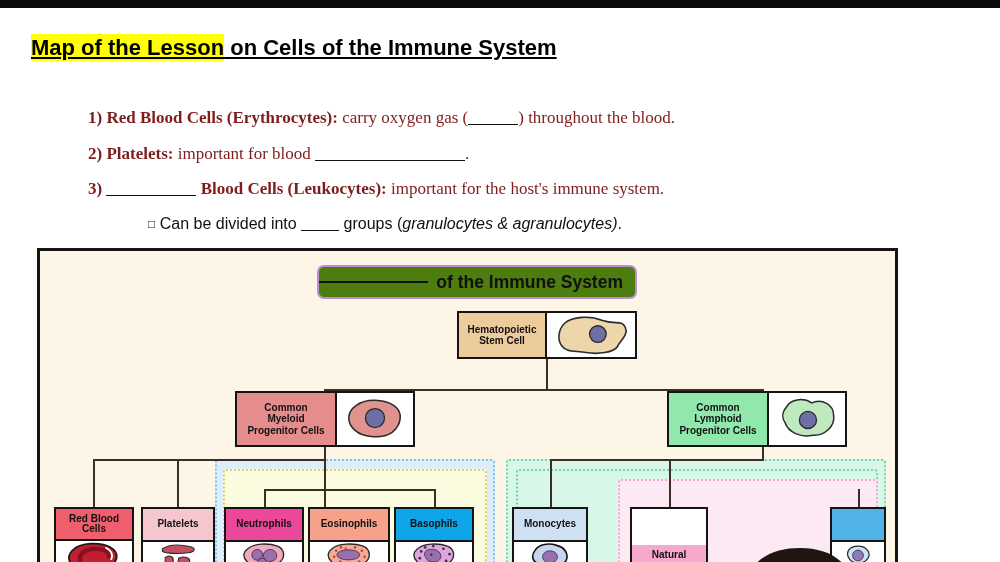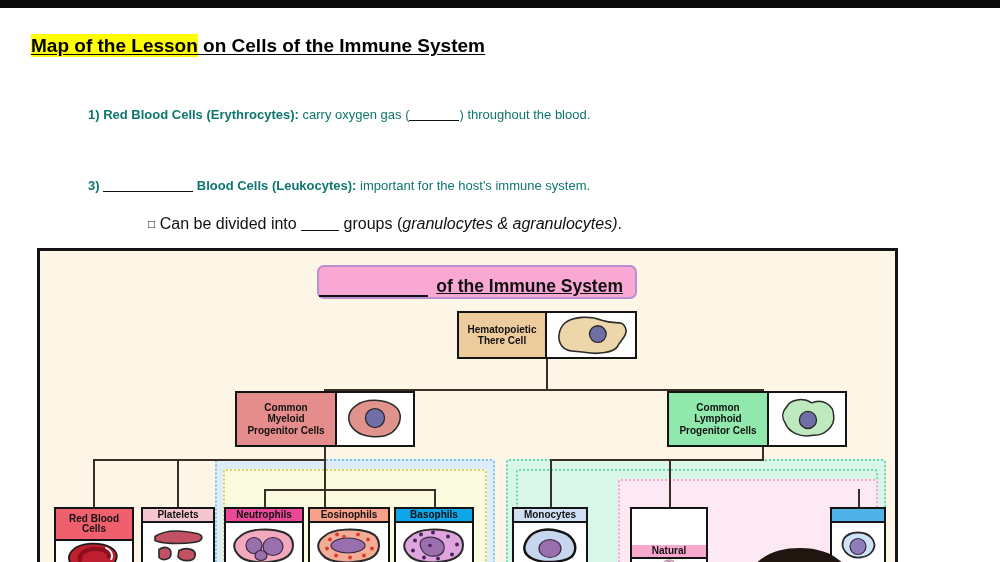--- a/index.html
+++ b/index.html
@@ -12,37 +12,37 @@
   #root { position: relative; width: 1000px; height: 562px; background:#fff; }
 
   
   .topbar { position:absolute; left:0; top:0; width:1000px; height:8px; background:#0a0a0a; }
 
   
   .slidetext { position:absolute; left:0; top:8px; width:1000px; height:238px; background:#fff; }
 
   .heading {
     position:absolute; left:31px; top:27px;
-    font-size:19px; font-weight:bold; color:#000;
+    font-size:22px; font-weight:bold; color:#000;
     white-space:nowrap; line-height:1.2;
   }
   .heading .hl {
     background:#ffff00;
     padding:1px 0 1px 0;
   }
   .heading .un { text-decoration: underline; text-underline-offset: 2px; }
 
   .bullet1 {
     position:absolute; left:31px; top:64px;
     font-size:16.5px; color:#111; white-space:nowrap; line-height:1.25;
   }
   .dot { font-size:14px; vertical-align: 1px; }
 
   .lvl2 {
-    position:absolute; font-size:13px; color:#0f766e; white-space:nowrap; line-height:1.25;
+    position:absolute; font-size:17px; color:#7f1d1d; white-space:nowrap; line-height:1.25;font-family:Liberation Serif, serif;
   }
   .lvl2 b { font-weight:bold; }
   .item1 { left:88px; top:99px; }
   .item2 { left:88px; top:135px; }
   .item3 { left:88px; top:170px; }
 
   .lvl3 {
     position:absolute; left:148px; top:206px;
     font-size:16px; color:#111; white-space:nowrap; line-height:1.25;
   }
@@ -55,24 +55,24 @@
 
   
   .panel {
     position:absolute; left:37px; top:248px; width:861px; height:314px;
     background:#fdf5e6; border:3px solid #141414; border-bottom:none;
     overflow:hidden;
   }
 
   .dtitle {
     position:absolute; left:277px; top:14px; width:320px; height:34px;
-    background:#f9a8d4; border:2px solid #b98fd0; border-radius:7px;
-    display:flex; align-items:flex-end; justify-content:flex-end;
+    background:#4d7c0f; border:2px solid #b98fd0; border-radius:7px;
+    display:flex; align-items:center; justify-content:flex-end;
     padding-right:12px;
-    font-size:17.5px; font-weight:bold; color:#111; white-space:nowrap;text-decoration:underline;
+    font-size:17.5px; font-weight:bold; color:#111; white-space:nowrap;
   }
   .dtitle .tblank { display:inline-block; width:118px; border-bottom:2.5px solid #111; margin-right:8px; vertical-align:-3px; }
 
   
   .node { position:absolute; border:2.2px solid #141414; background:#fff; display:flex; }
   .node .lab {
     display:flex; align-items:center; justify-content:center; text-align:center;
     font-size:10px; font-weight:bold; color:#111; line-height:1.15; padding:0 3px;
   }
   .node .pic { flex:1; background:#fff; position:relative; }
@@ -82,21 +82,21 @@
   .hstem .lab { width:88px; background:#eccb9c; border-right:2.2px solid #141414; }
   .hmye  { left:195px; top:140px; width:180px; height:56px; }
   .hmye .lab { width:100px; background:#e58c8c; border-right:2.2px solid #141414; }
   .hlym  { left:627px; top:140px; width:180px; height:56px; }
   .hlym .lab { width:100px; background:#90e8ad; border-right:2.2px solid #141414; }
 
   
   .leaf { position:absolute; border:2.2px solid #141414; background:#fff;
           display:flex; flex-direction:column; }
   .leaf .hd {
-    height:14px; display:flex; align-items:center; justify-content:center;
+    height:33px; display:flex; align-items:center; justify-content:center;
     text-align:center; font-size:10px; font-weight:bold; color:#111;
     border-bottom:2.2px solid #141414; line-height:1.05; padding:0 2px;
   }
   .leaf.two .hd { height:32px; }
   .leaf .bd { flex:1; background:#fff; position:relative; overflow:hidden; }
 
   .n-rbc   { left:14px;  top:256px; width:80px;  height:62px; }
   .n-rbc .hd { background:#ef5f6e; }
   .n-plt   { left:101px; top:256px; width:74px;  height:62px; }
   .n-plt .hd { background:#f6c6cf; }
@@ -145,20 +145,21 @@
 
   <div class="topbar"></div>
 
   <div class="slidetext">
 
     <div class="heading"><span class="un"><span class="hl">Map of the Lesson</span><span> on Cells of the Immune System</span></span></div>
 
 
     <div class="lvl2 item1"><b>1) </b><b>Red Blood Cells (Erythrocytes):</b><span> carry oxygen gas (</span><span class="blank b-50"></span><span>) throughout the blood.</span></div>
 
+    <div class="lvl2 item2"><b>2) </b><b>Platelets:</b><span> important for blood </span><span class="blank b-150"></span><span>.</span></div>
 
     <div class="lvl2 item3"><b>3) </b><span class="blank b-90"></span>&nbsp;<b>Blood Cells (Leukocytes):</b><span> important for the host's immune system.</span></div>
 
     <div class="lvl3"><span class="sq">□</span><span> Can be divided into </span><span class="blank b-38"></span><span> groups (</span><i>granulocytes &amp; agranulocytes)</i><span>.</span></div>
   </div>
 
   <div class="panel">
 
     <div class="grp grp-wbc"></div>
     <div class="grp grp-gran"></div>
@@ -187,21 +188,21 @@
     <div class="ln lnv" style="left:629px; top:208px; height:48px;"></div>
     <div class="ln lnv" style="left:818px; top:238px; height:18px;"></div>
 
     <div class="dtitle">
         <span class="tblank"></span>
         <span>of the Immune System</span>
       </div>
 
     <div class="node hstem">
       <div class="lab">
-        <span><span>Hematopoietic</span><br><span>There Cell</span></span>
+        <span><span>Hematopoietic</span><br><span>Stem Cell</span></span>
       </div>
       <div class="pic">
         <svg class="cellsvg" viewBox="0 0 90 44" preserveAspectRatio="xMidYMid meet">
           <path d="M18 10 C26 3,44 2,56 7 C70 12,76 6,80 14 C84 22,74 28,72 34 C68 40,52 42,40 40 C28 38,20 40,15 33 C10 26,12 16,18 10 Z" fill="#ecd6aa" stroke="#2a2a2a" stroke-width="1.6" stroke-linejoin="round"></path>
           <circle cx="52" cy="21" r="8.5" fill="#6f6fa8" stroke="#2a2a2a" stroke-width="1.4"></circle>
         </svg>
       </div>
     </div>
 
     <div class="node hmye">

